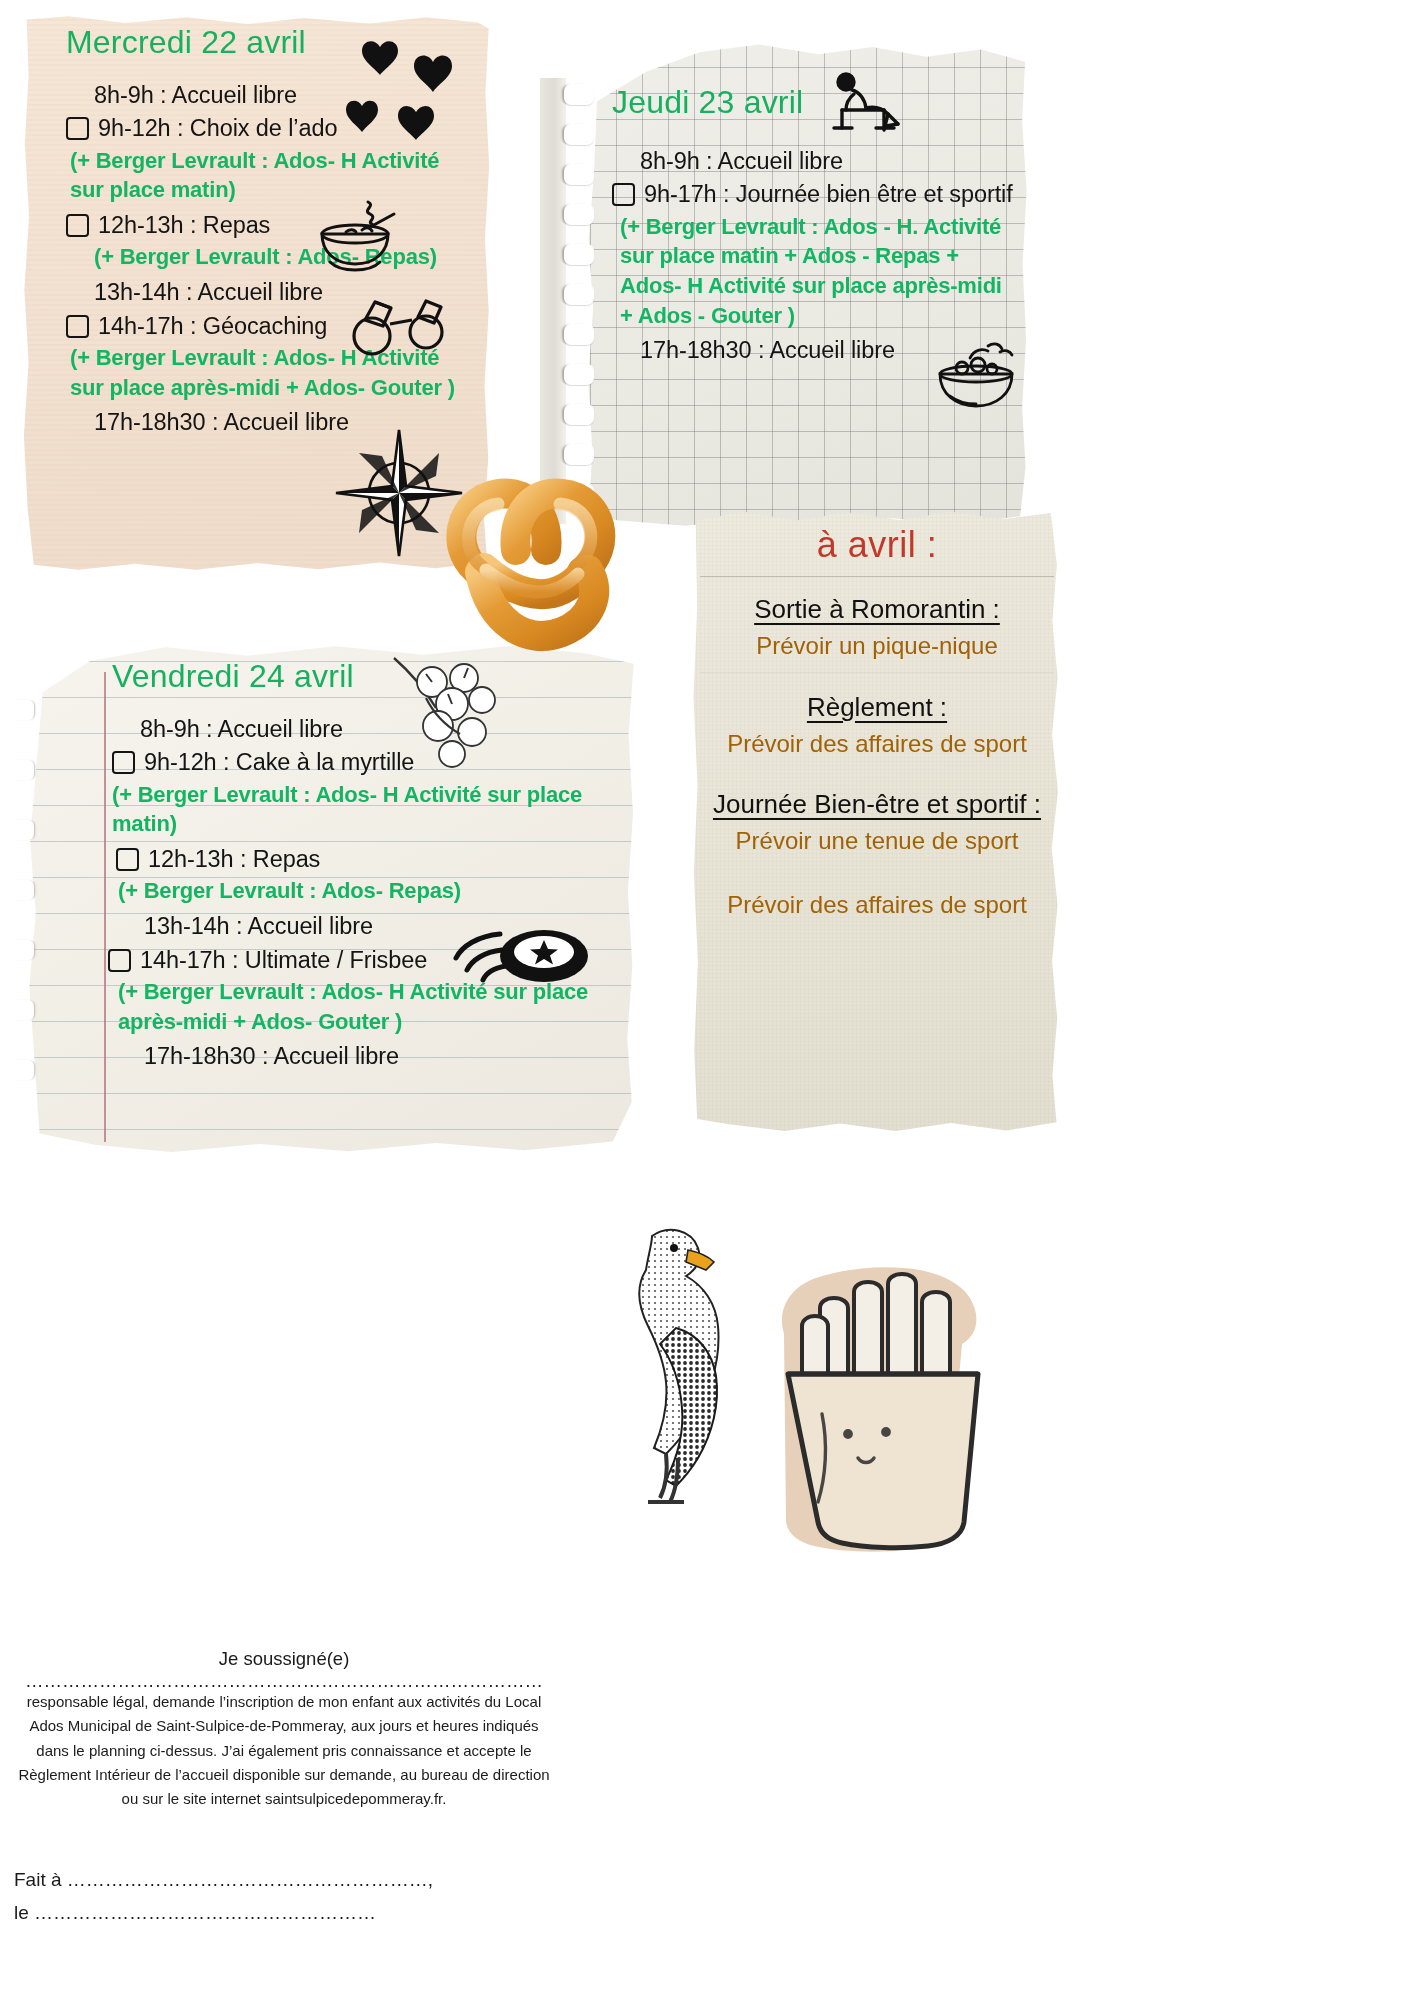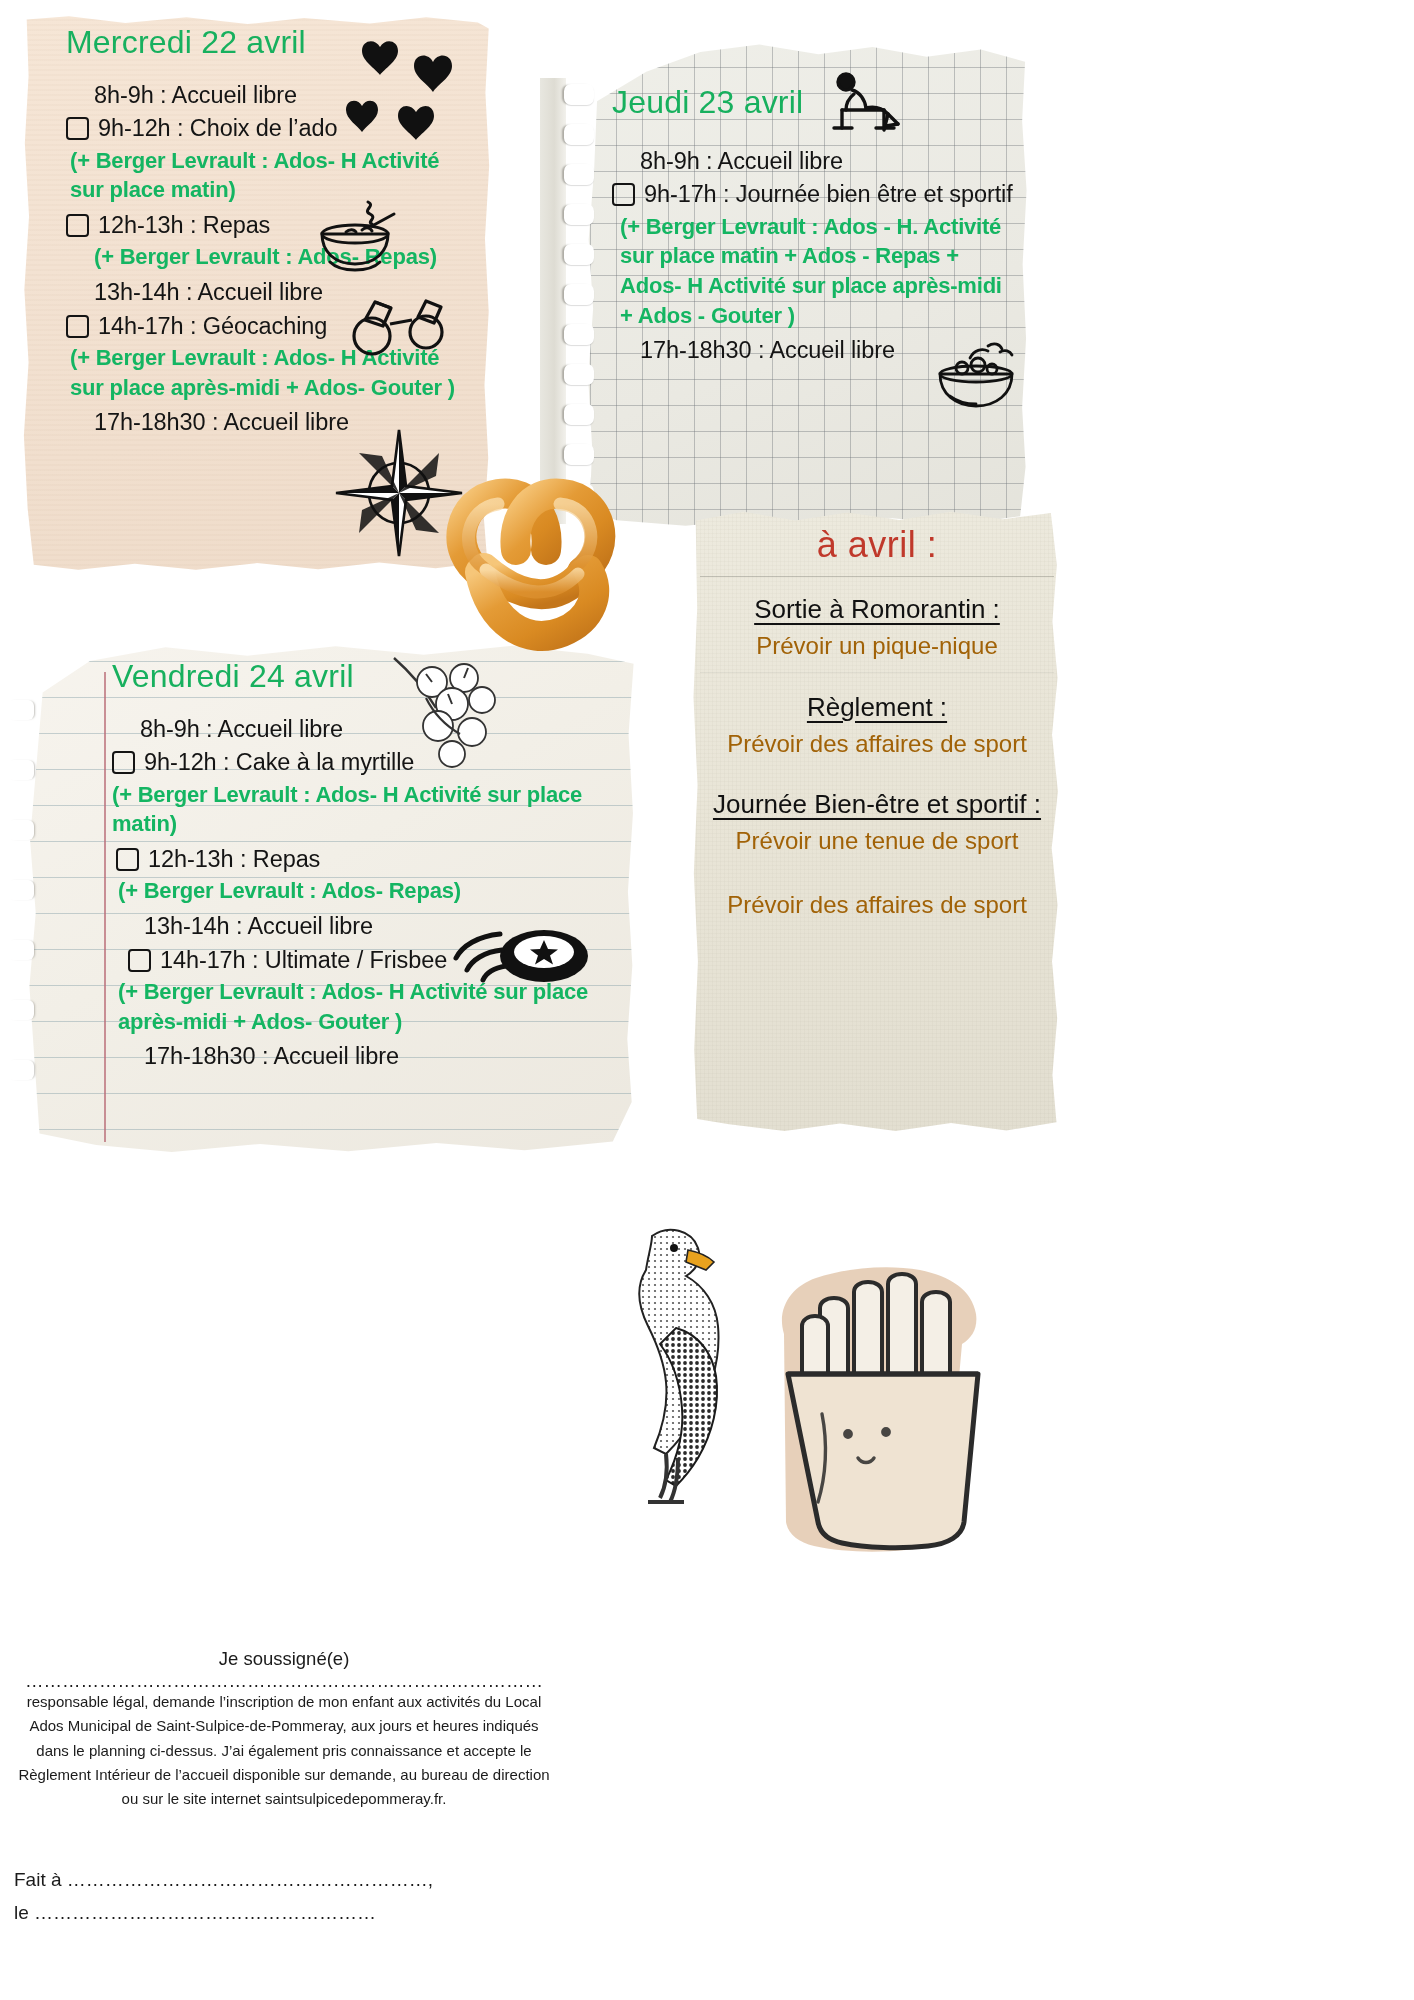--- a/index.html
+++ b/index.html
@@ -302,21 +302,21 @@
   </div>
   <div class="note" style="padding-left:8px;width:492px;">(+ Berger Levrault : Ados- H Activité sur place matin)</div>
   <div class="line" style="padding-left:12px;margin-top:4px;">
     <span class="cbx"></span>
     <span>12h-13h : Repas</span>
   </div>
   <div class="note" style="padding-left:14px;width:480px;">(+ Berger Levrault : Ados- Repas)</div>
   <div class="line indent" style="padding-left:40px;margin-top:4px;">
     <span>13h-14h : Accueil libre</span>
   </div>
-  <div class="line" style="padding-left:24px;">
+  <div class="line" style="padding-left:4px;">
     <span class="cbx"></span>
     <span>14h-17h : Ultimate / Frisbee</span>
   </div>
   <div class="note" style="padding-left:14px;width:486px;">(+ Berger Levrault : Ados- H Activité sur place après-midi + Ados- Gouter )</div>
   <div class="line indent" style="padding-left:40px;margin-top:4px;">
     <span>17h-18h30 : Accueil libre</span>
   </div>
 </div>
 
 <div class="deco" style="left:386px;top:648px;width:124px;height:126px;">

